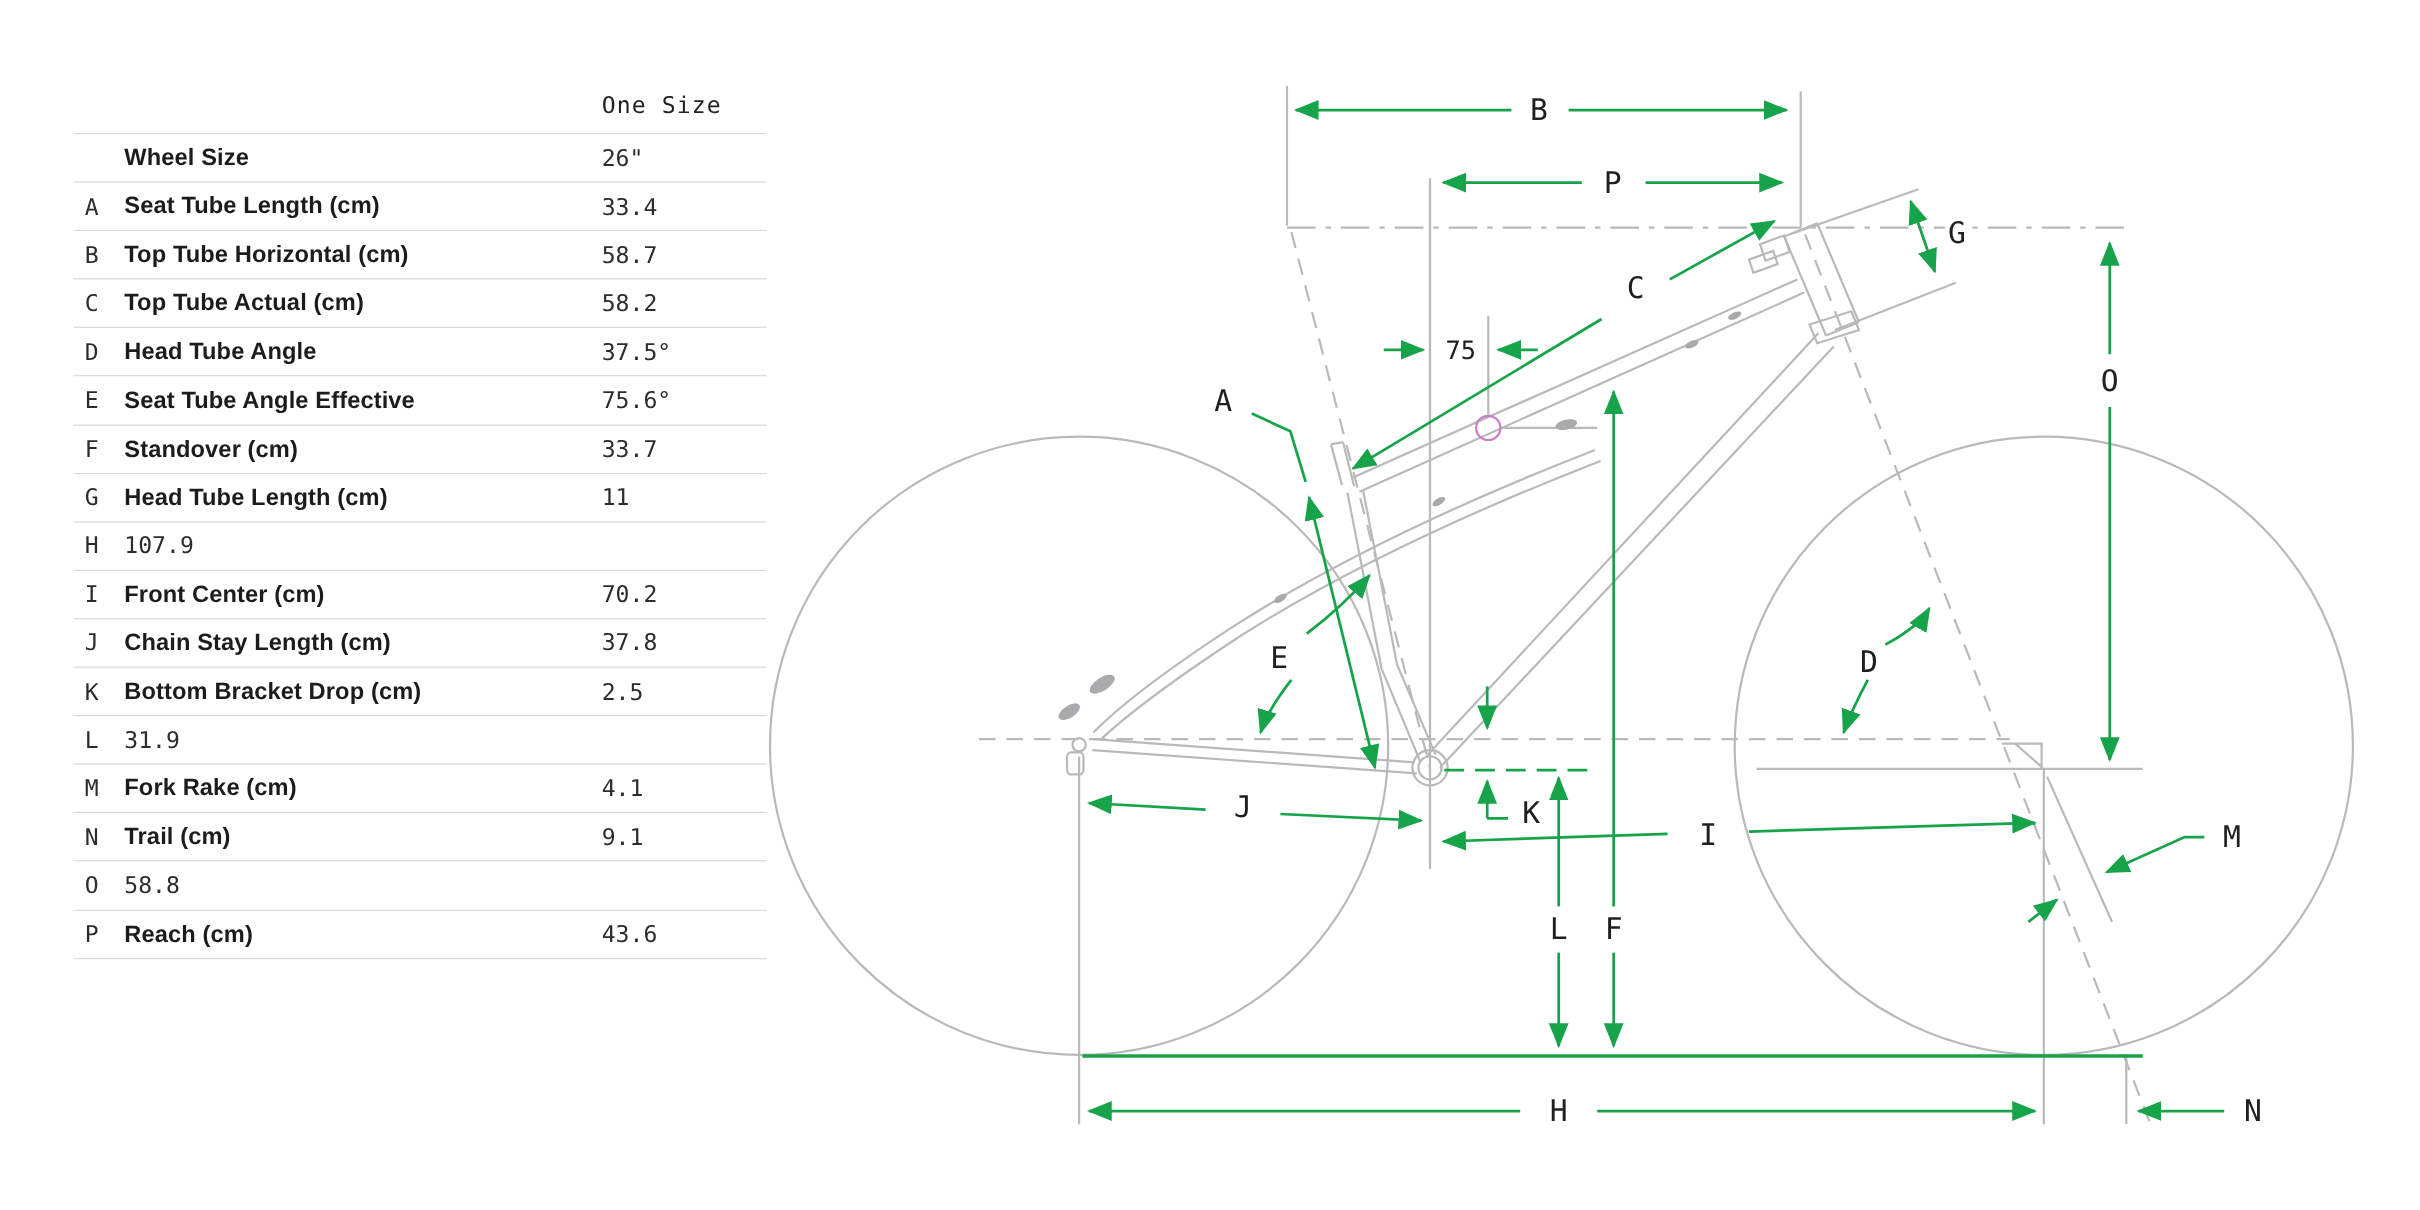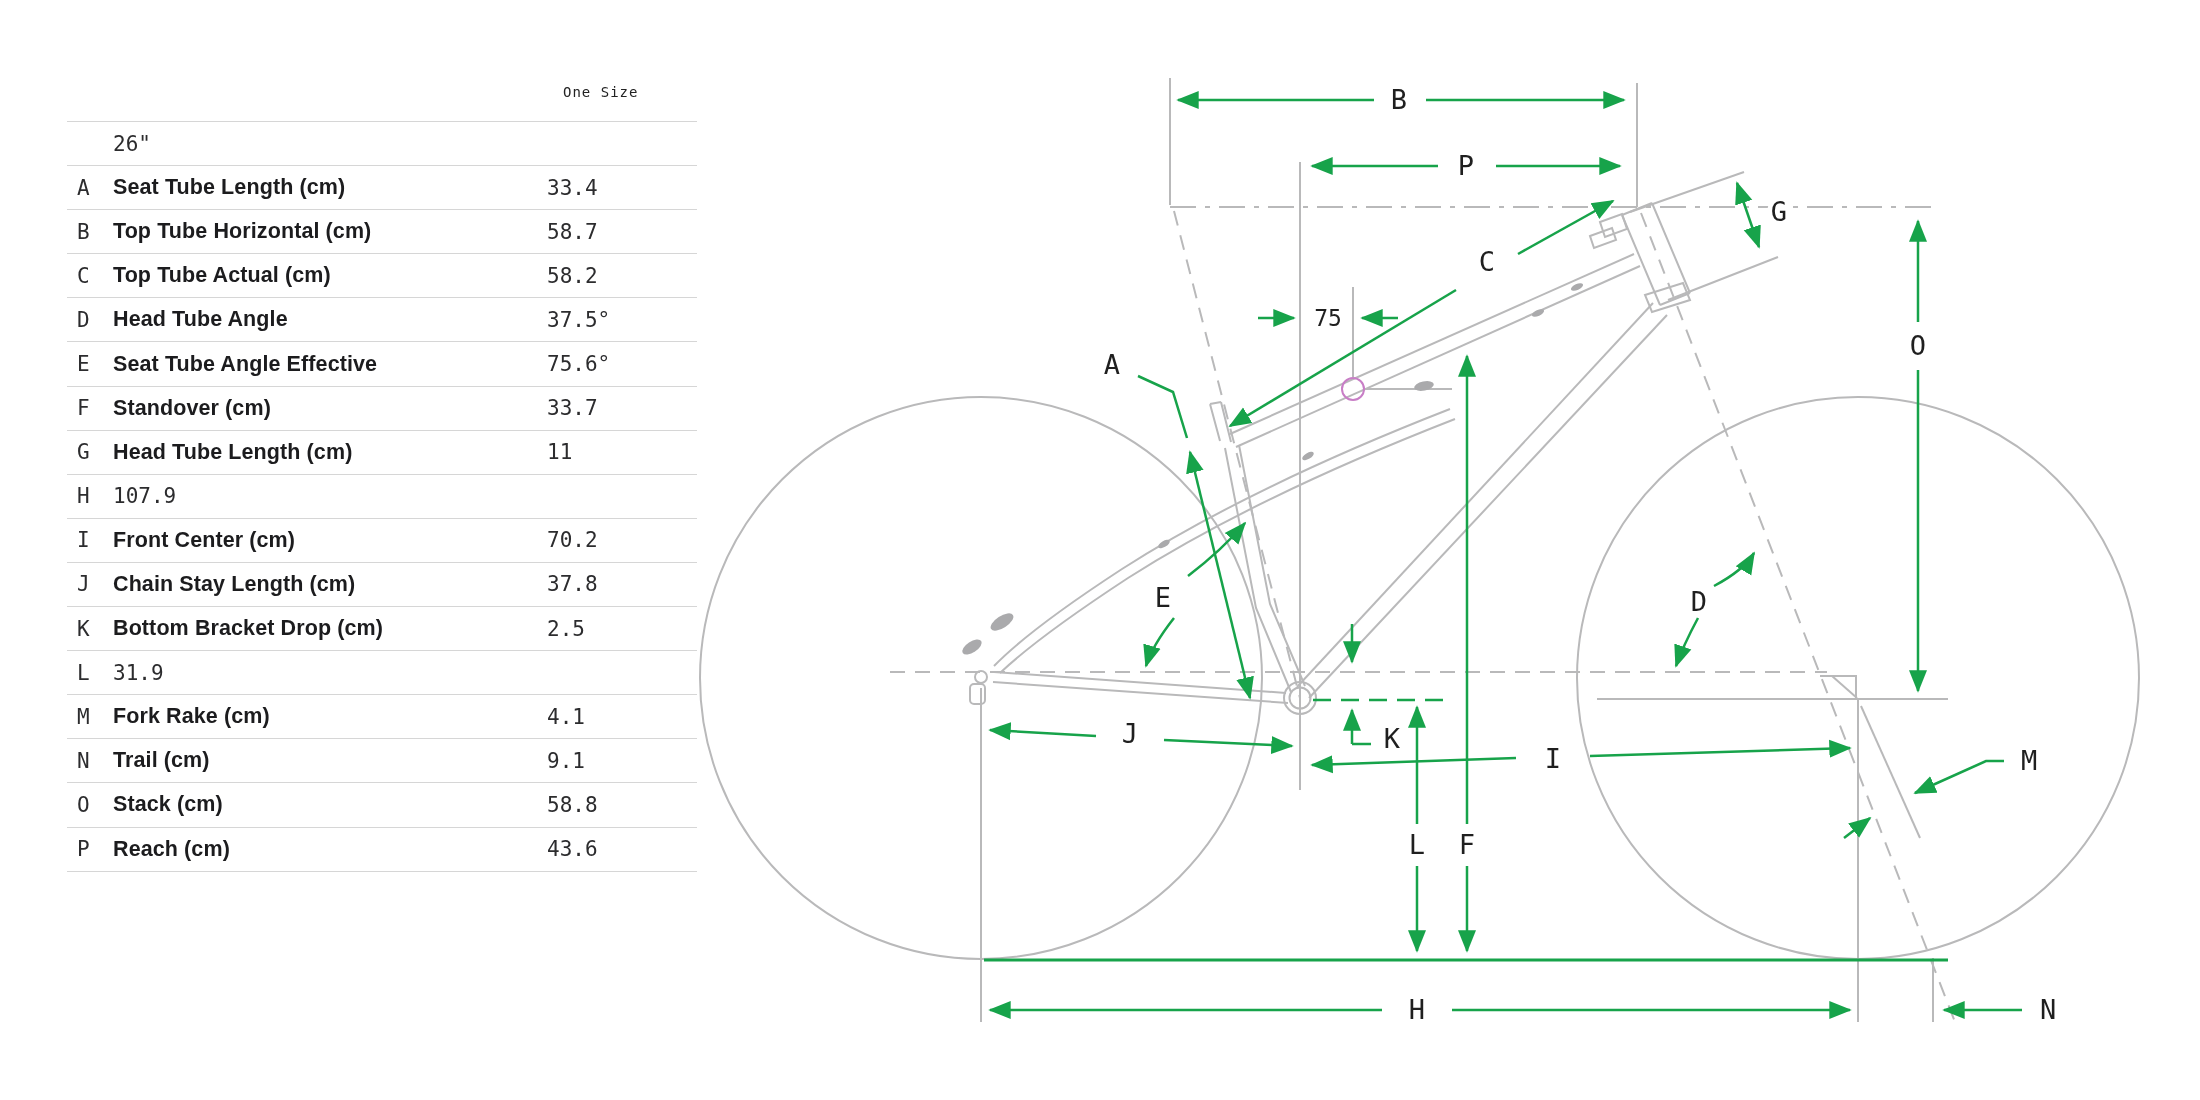--- a/index.html
+++ b/index.html
@@ -1,20 +1,20 @@
 <!DOCTYPE html>
 <html><head>
 <meta charset="utf-8">
 <style>
   html,body{margin:0;padding:0;background:#ffffff;}
   .stage{position:relative;width:2200px;height:1100px;background:#fff;overflow:hidden;
          font-family:"Liberation Sans", sans-serif;}
   
   .geo-header{position:absolute;left:547px;top:84px;
-      font-family:"DejaVu Sans Mono", monospace;font-size:14px;color:#222;letter-spacing:1px;margin-left:16px;}
+      font-family:"DejaVu Sans Mono", monospace;font-size:21px;color:#222;letter-spacing:1px;}
   .geo-table{position:absolute;left:67px;top:121px;width:630px;border-bottom:1px solid #d6d6d6;}
   .trow{display:grid;grid-template-columns:46px 434px 150px;height:43.1px;
         align-items:center;border-top:1px solid #d6d6d6;}
   .tletter{font-family:"DejaVu Sans Mono", monospace;font-size:21px;color:#2c2c2e;padding-left:10px;}
   .tlabel{font-size:21.5px;font-weight:bold;color:#1c1c1e;letter-spacing:.1px;}
   .tvalue{font-family:"DejaVu Sans Mono", monospace;font-size:21px;color:#2c2c2e;}
   
   .diagram{position:absolute;left:0;top:0;}
   .gray{stroke:#b9b9ba;stroke-width:2;fill:none;}
   .grayfill{fill:#aaaaac;stroke:none;}
@@ -32,20 +32,21 @@
 </head>
 <body>
 
 <div class="stage">
 
   <div class="geo-header">One Size</div>
 
   <div class="geo-table">
     <div class="trow">
         <span class="tletter"></span>
+        <span class="tlabel">Wheel Size</span>
         <span class="tvalue">26"</span>
       </div>
     <div class="trow">
         <span class="tletter">A</span>
         <span class="tlabel">Seat Tube Length (cm)</span>
         <span class="tvalue">33.4</span>
       </div>
     <div class="trow">
         <span class="tletter">B</span>
         <span class="tlabel">Top Tube Horizontal (cm)</span>
@@ -104,21 +105,20 @@
         <span class="tlabel">Fork Rake (cm)</span>
         <span class="tvalue">4.1</span>
       </div>
     <div class="trow">
         <span class="tletter">N</span>
         <span class="tlabel">Trail (cm)</span>
         <span class="tvalue">9.1</span>
       </div>
     <div class="trow">
         <span class="tletter">O</span>
-        <span class="tlabel">Stack (cm)</span>
         <span class="tvalue">58.8</span>
       </div>
     <div class="trow">
         <span class="tletter">P</span>
         <span class="tlabel">Reach (cm)</span>
         <span class="tvalue">43.6</span>
       </div>
   </div>
 
   <svg class="diagram" width="2200" height="1100" viewBox="0 0 2200 1100">

